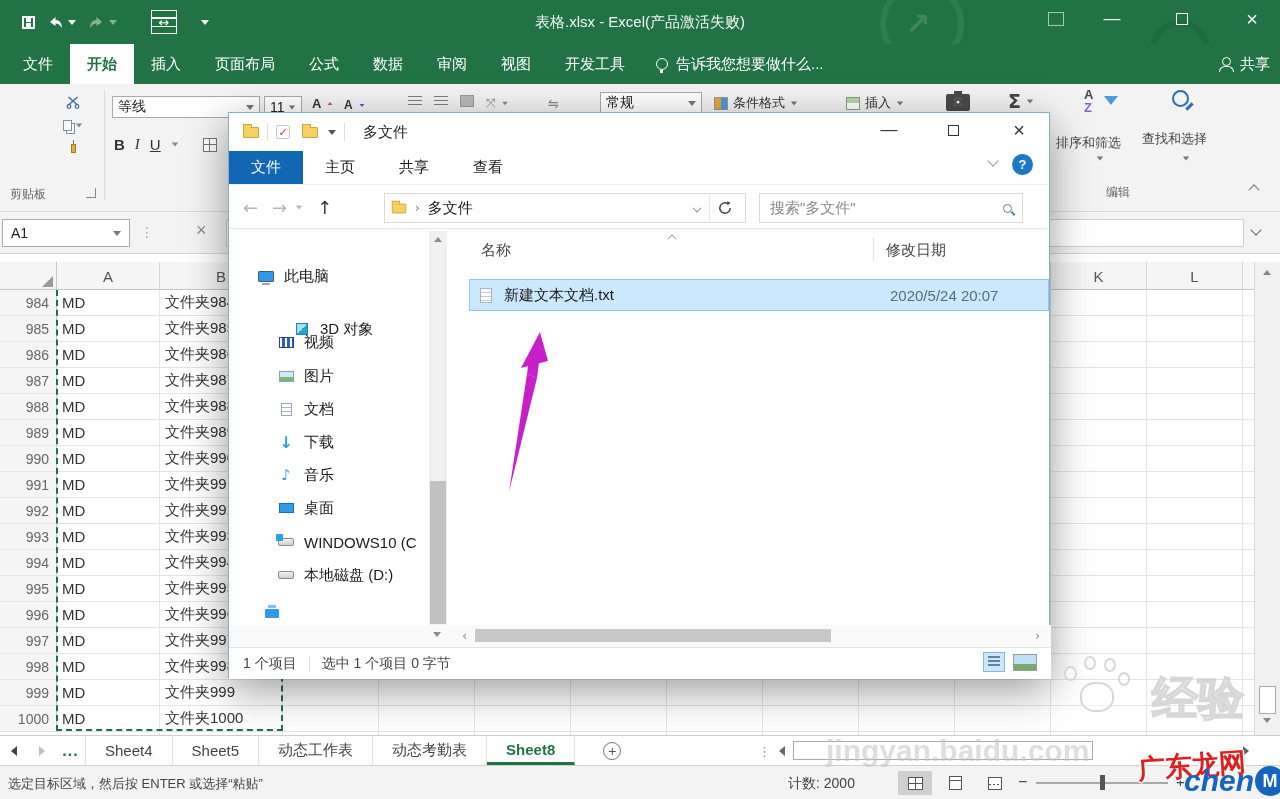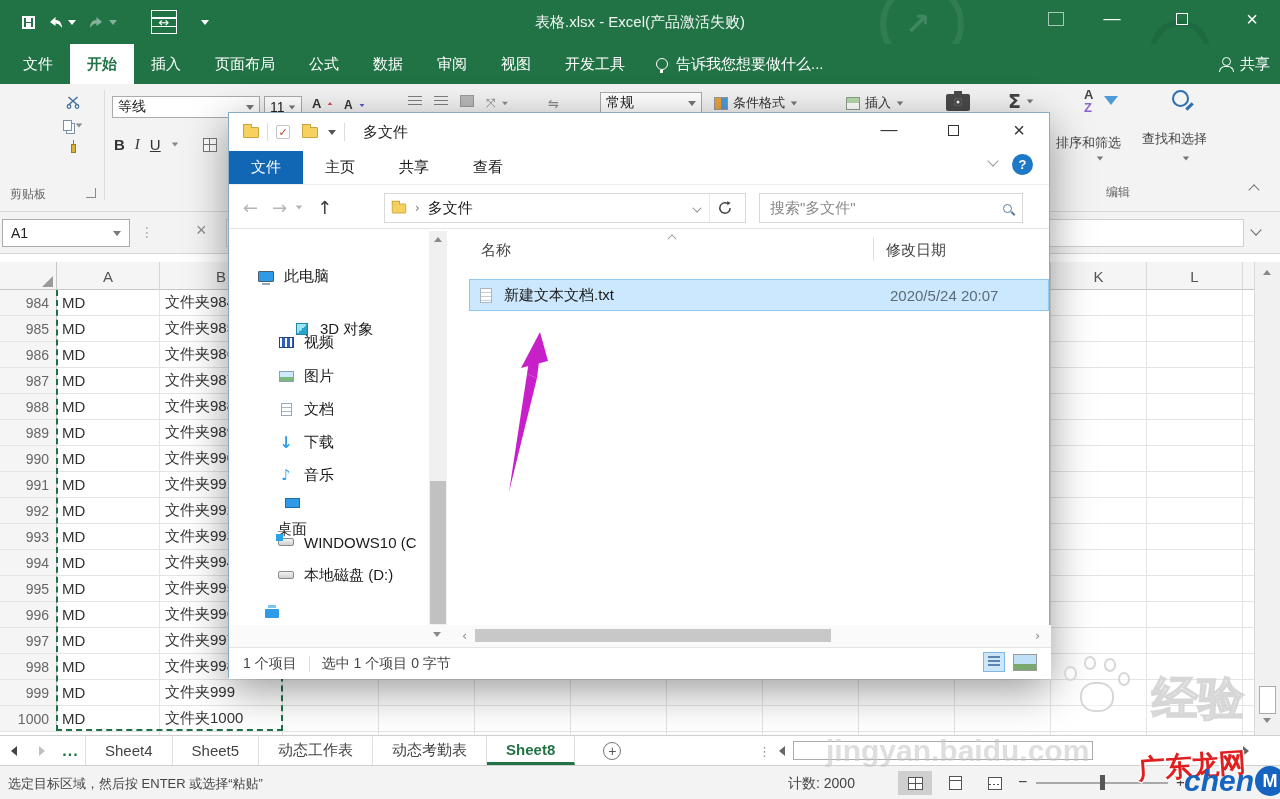--- a/index.html
+++ b/index.html
@@ -670,21 +670,21 @@
             <span class="ic-dl">↓</span>
           </div>
           <div style="display: inline;">下载</div>
         </div>
         <div class="side-item" style="top: 231px; left: 48px;">
           <div class="icbox">
             <span class="ic-music">♪</span>
           </div>
           <div style="display: inline;">音乐</div>
         </div>
-        <div class="side-item" style="top: 264px; left: 48px; flex-direction: column;">
+        <div class="side-item" style="top: 264px; left: 48px;">
           <div class="icbox">
             <span class="ic-desktop"></span>
           </div>
           <div style="display: inline;">桌面</div>
         </div>
         <div class="side-item" style="top: 298px; left: 48px;">
           <div class="icbox">
             <span class="ic-drive win"></span>
           </div>
           <div style="display: inline;">WINDOWS10 (C</div>

